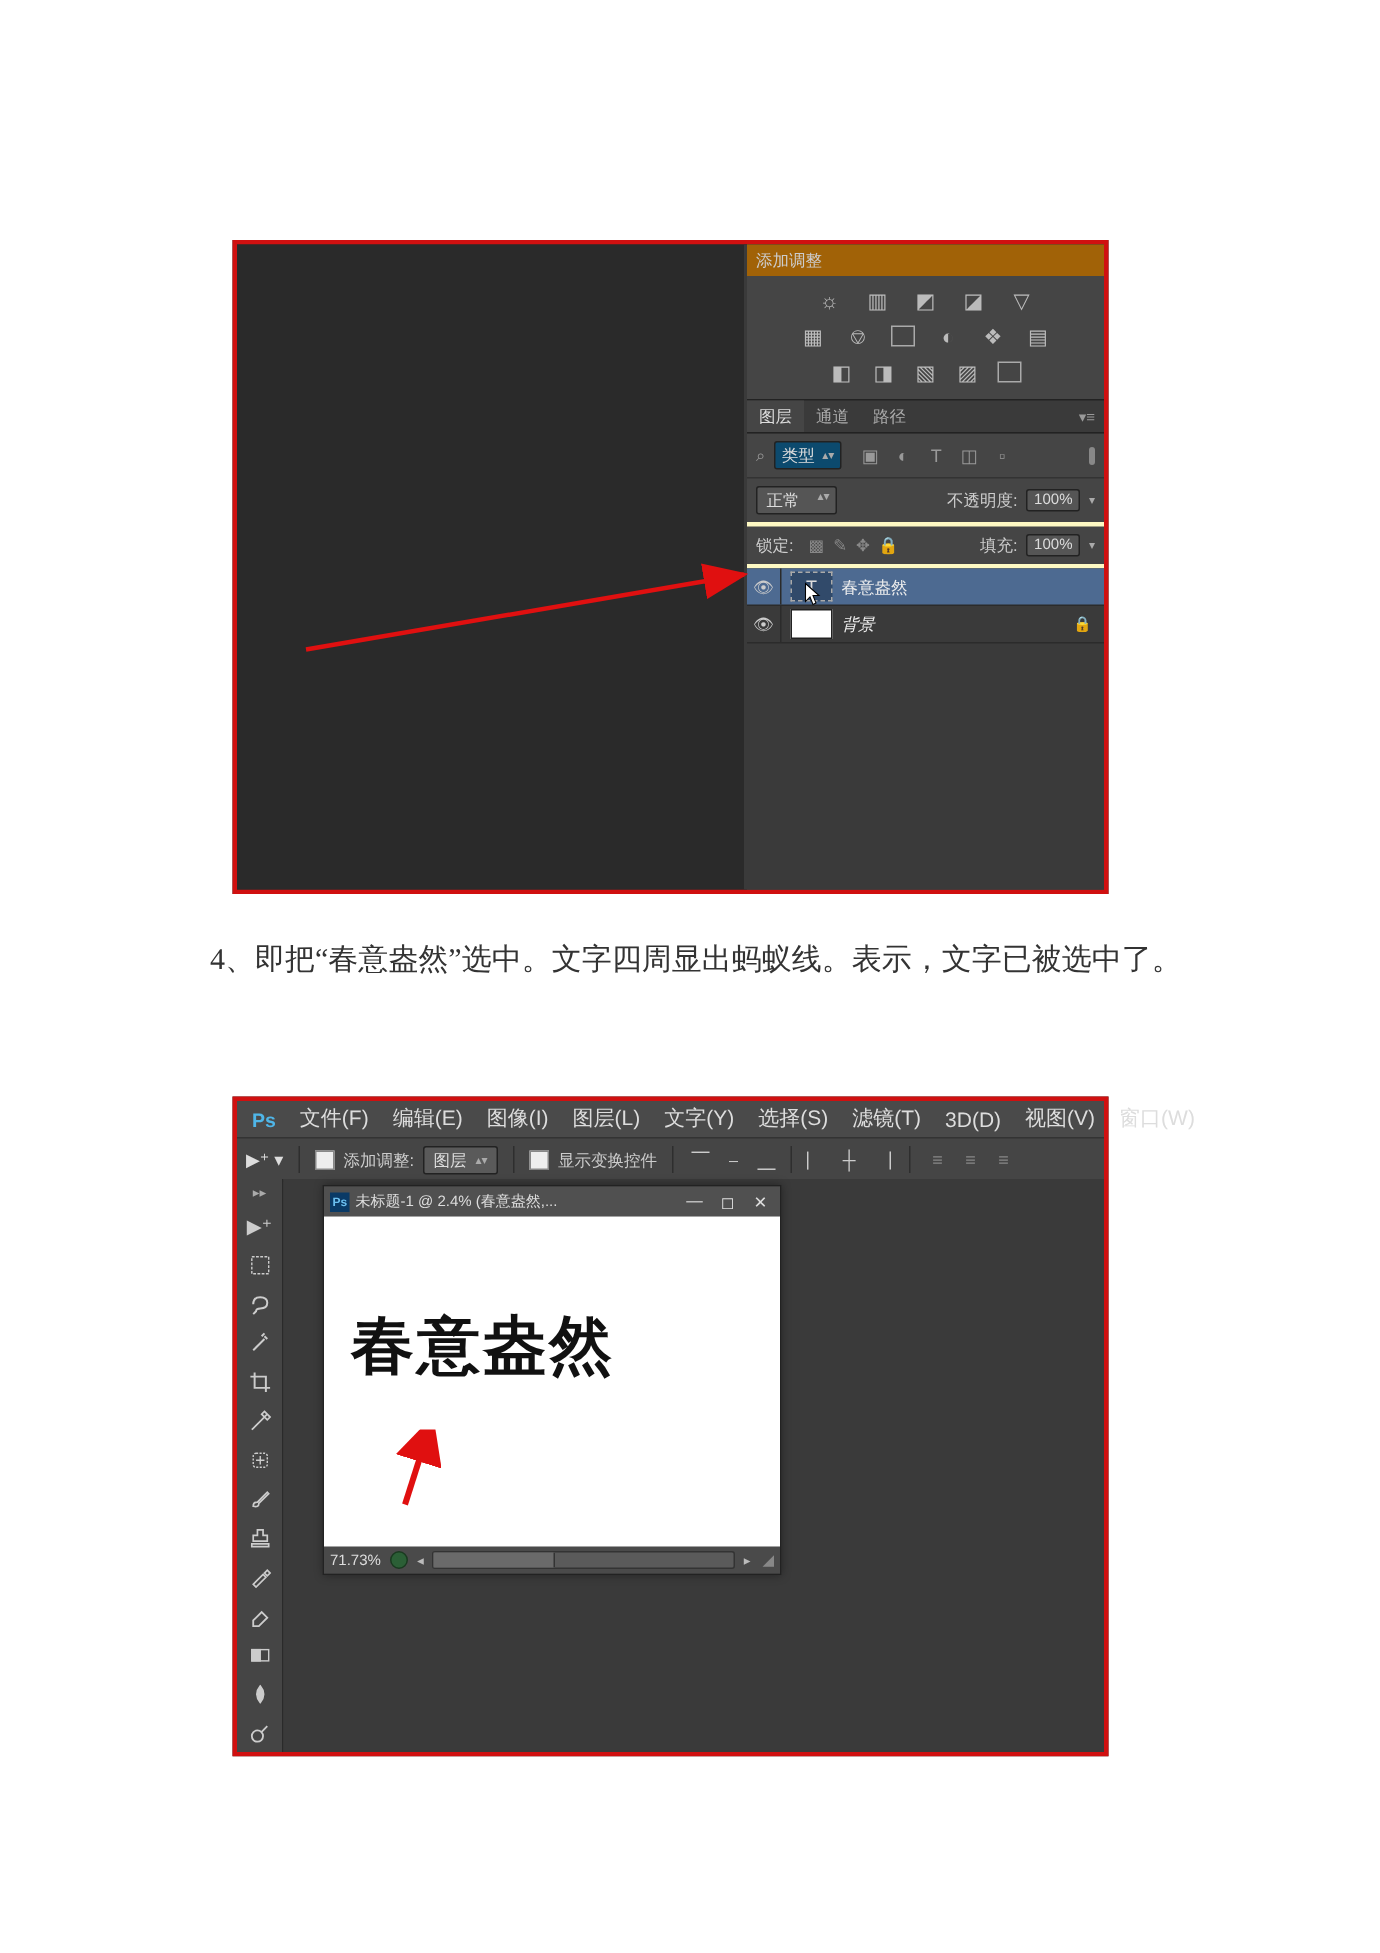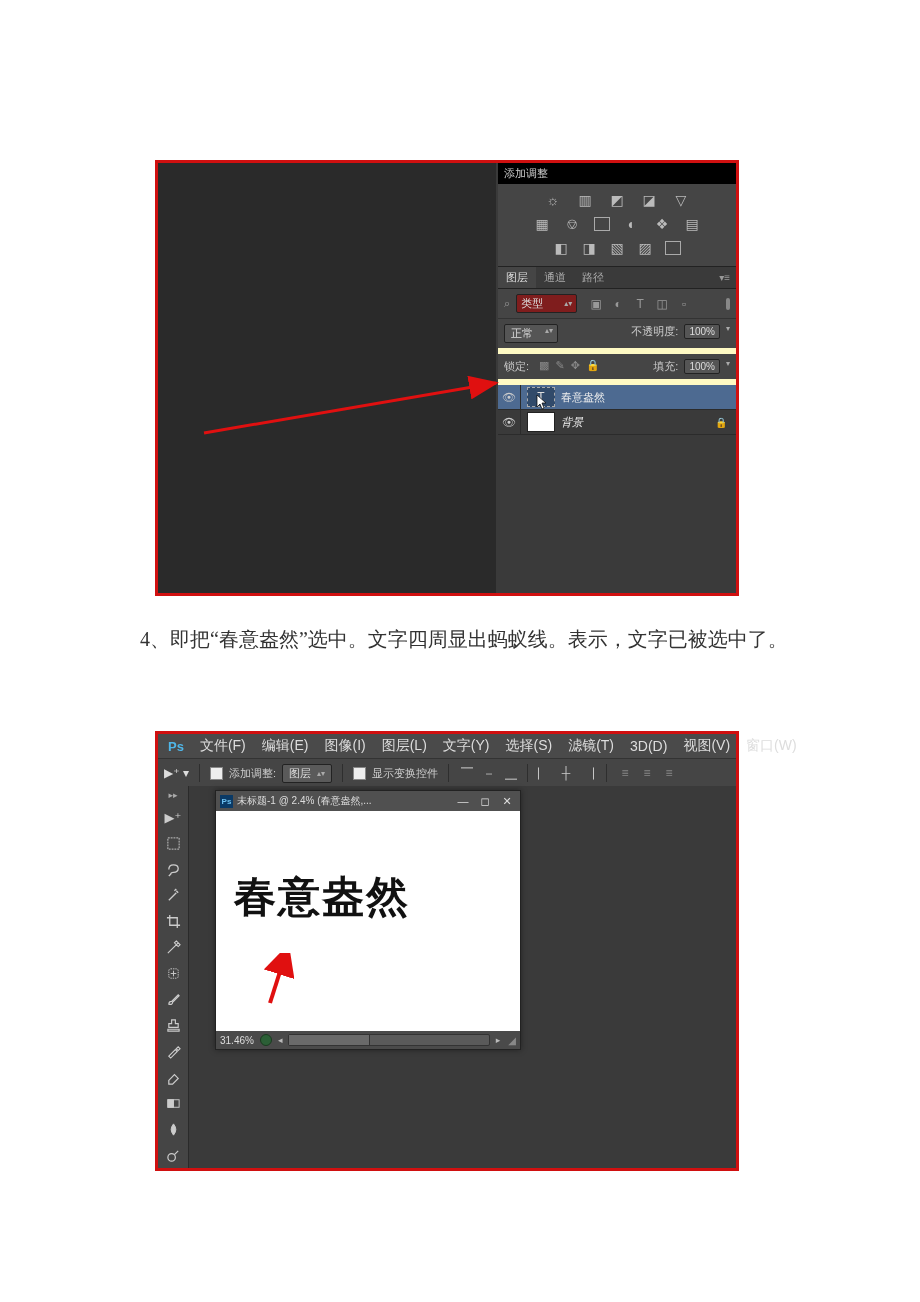--- a/index.html
+++ b/index.html
@@ -34,21 +34,21 @@
   }
   .fig1 .right-panels {
     width: 238px;
     background: #454545;
     display: flex;
     flex-direction: column;
     color: #ccc;
     font-size: 11px;
   }
   .adj-header {
-    background: #000000;
+    background: #a16207;
     padding: 3px 6px;
     font-size: 11px;
     color: #ccc;
   }
   .adj-icons-row {
     display: flex;
     justify-content: center;
     gap: 14px;
     padding: 8px 4px 4px;
   }
@@ -97,38 +97,38 @@
     font-size: 10px;
   }
   .filter-row {
     display: flex;
     align-items: center;
     padding: 5px 6px;
     gap: 6px;
     border-bottom: 1px solid #333;
   }
   .filter-row .sel {
-    background: #7f1d1d;
+    background: #0c4a6e;
     border: 1px solid #222;
     color: #ddd;
     font-size: 11px;
     padding: 1px 4px;
     display: inline-flex;
     align-items: center;
-    gap: 19px;
+    gap: 3px;
     border-radius: 2px;
   }
   .filter-icons { display: flex; gap: 8px; margin-left: 6px; }
   .fic { width: 14px; height: 14px; color: #999; font-size: 12px; display: inline-flex; align-items: center; justify-content: center;}
   .blend-row, .lock-row {
     display: flex;
-    align-items: flex-start;
+    align-items: center;
     padding: 5px 6px;
     gap: 6px;
-    border-bottom: 6px solid #fef9c3;
+    border-bottom: 3px solid #fef9c3;
     font-size: 11px;
     color: #ccc;
   }
   .blend-row .sel2 {
     background: #555;
     border: 1px solid #222;
     color: #ddd;
     padding: 1px 24px 1px 6px;
     border-radius: 2px;
     position: relative;
@@ -634,21 +634,21 @@
             <svg class="red-arrow2" width="30" height="54">
               <defs>
                 <marker id="ah2" markerWidth="8" markerHeight="8" refX="4" refY="4" orient="auto">
                   <polygon points="0,0 8,4 0,8" fill="#e01010"></polygon>
                 </marker>
               </defs>
               <line x1="6" y1="50" x2="20" y2="6" stroke="#e01010" stroke-width="4" marker-end="url(#ah2)"></line>
             </svg>
           </div>
           <div class="doc-status">
-            <span class="zoom">31.46%</span>
+            <span class="zoom">71.73%</span>
             <span class="circ"></span>
             <span class="ar">◂</span>
             <div class="scroll"></div>
             <span class="ar">▸</span>
             <span class="resize">◢</span>
           </div>
         </div>
       </div>
     </div>
   </div>

